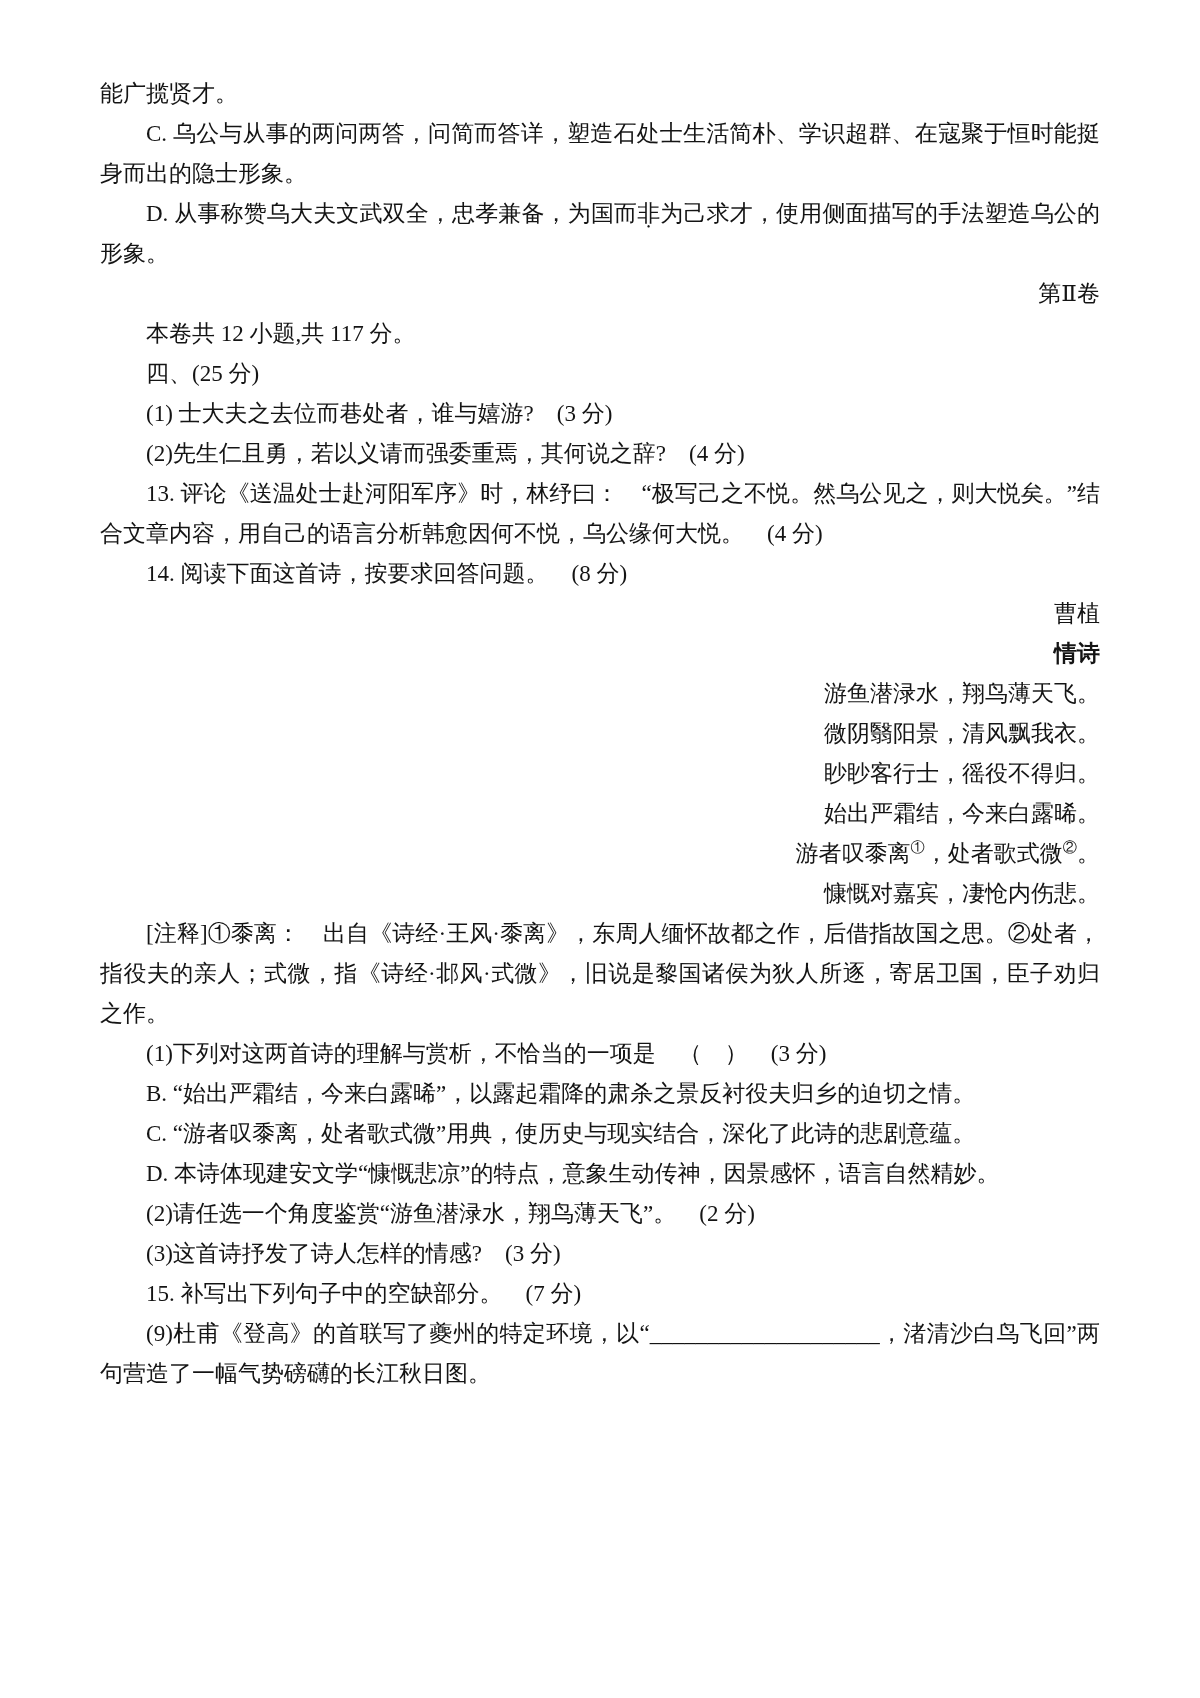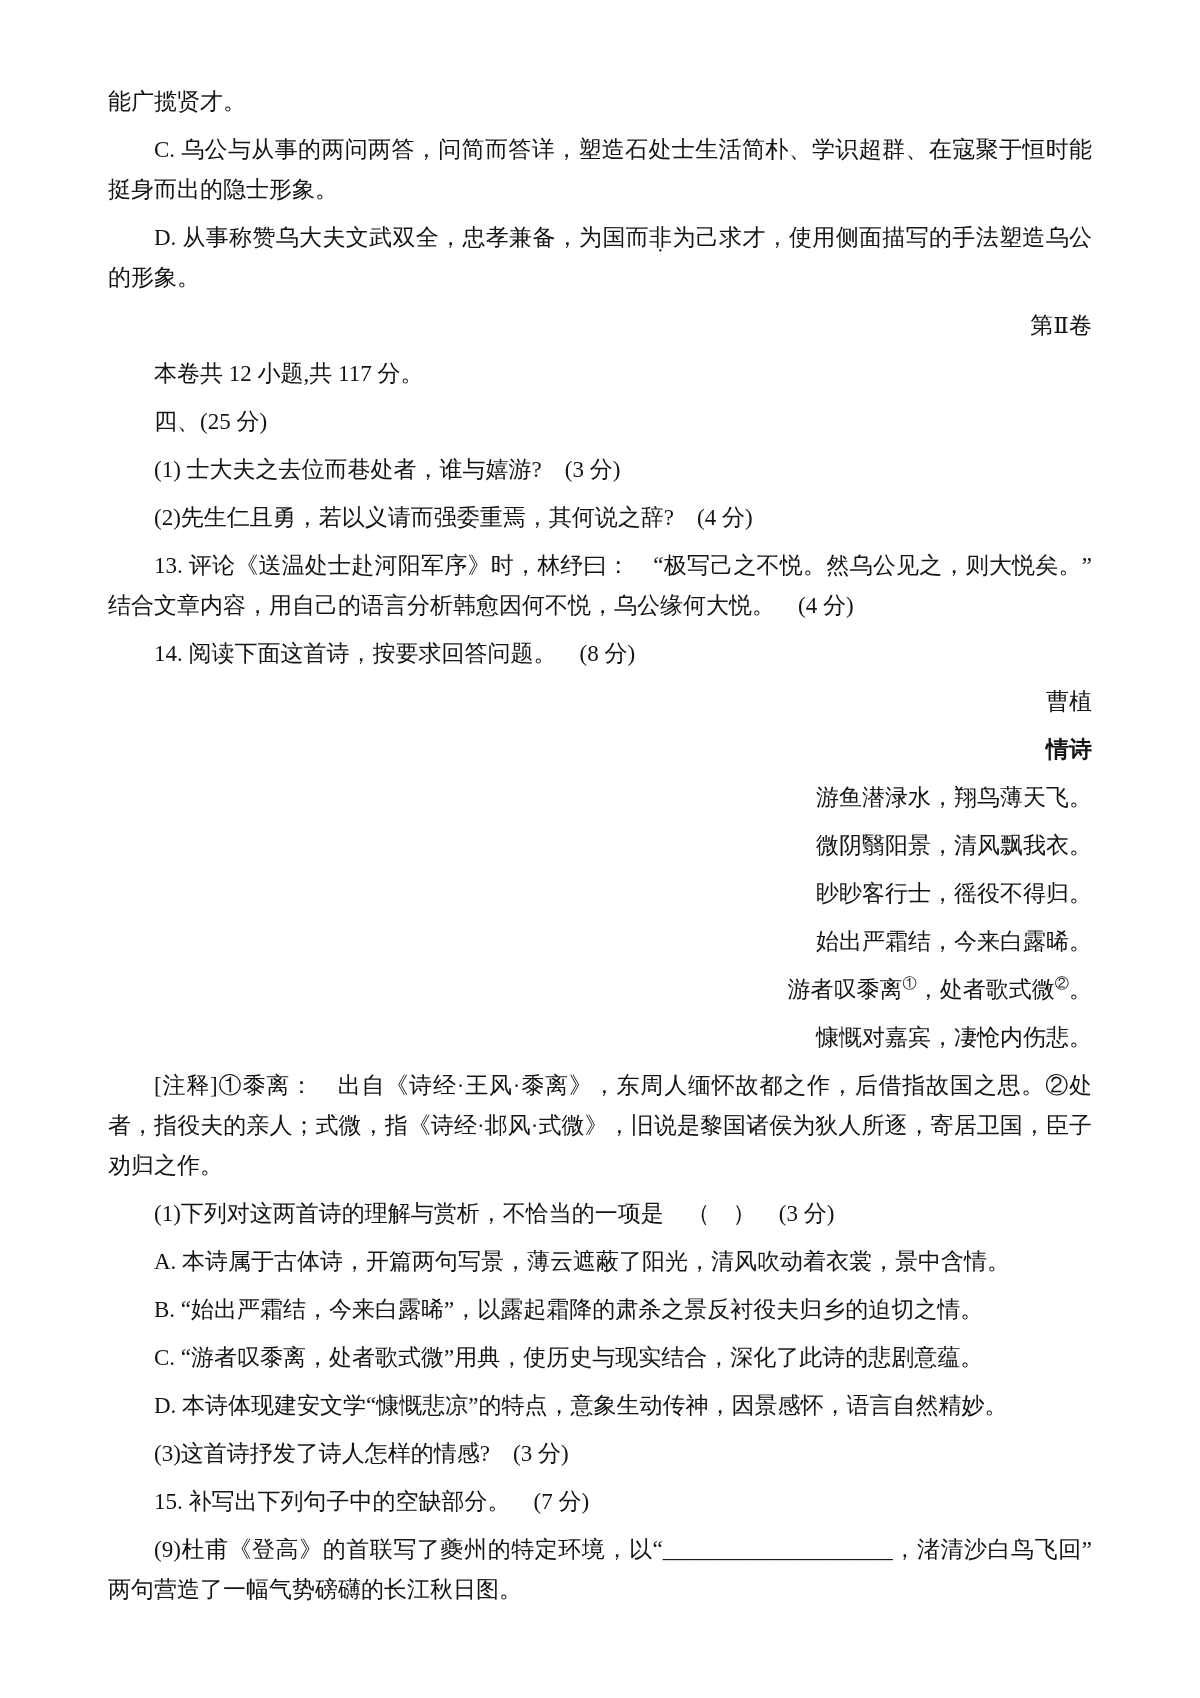--- a/index.html
+++ b/index.html
@@ -15,21 +15,21 @@
     box-sizing: border-box;
     background: #ffffff;
     padding: 74px 100px 0 100px;
     font-family: "Liberation Serif", "DejaVu Serif", serif;
     font-size: 23px;
     line-height: 40px;
     color: #141414;
     overflow: hidden;
   }
   .para {
-    margin: 8px;
+    margin: 0;
     text-align: justify;
     text-justify: inter-ideograph;
   }
   .indent { text-indent: 2em; }
   .center { text-align: right; text-indent: 0; }
   .bold { font-weight: bold; }
   .sup {
     vertical-align: super;
     font-size: 0.62em;
     line-height: 0;
@@ -86,25 +86,25 @@
     <p class="para center">眇眇客行士，徭役不得归。</p>
     <p class="para center">始出严霜结，今来白露晞。</p>
     <p class="para center"><span>游者叹黍离</span><span class="sup">①</span><span>，处者歌式微</span><span class="sup">②</span><span>。</span></p>
     <p class="para center">慷慨对嘉宾，凄怆内伤悲。</p>
   </div>
 
   <p class="para indent">[注释]①黍离：　出自《诗经·王风·黍离》，东周人缅怀故都之作，后借指故国之思。②处者，指役夫的亲人；式微，指《诗经·邶风·式微》，旧说是黎国诸侯为狄人所逐，寄居卫国，臣子劝归之作。</p>
 
   <p class="para indent">(1)下列对这两首诗的理解与赏析，不恰当的一项是　（　）　(3 分)</p>
 
-  <p class="para indent">A. 本诗属于古体诗，开篇两句写景，薄云遮蔽了阳光，清风吹动着衣裳，景中含情。</p>
   <p class="para indent">B. “始出严霜结，今来白露晞”，以露起霜降的肃杀之景反衬役夫归乡的迫切之情。</p>
   <p class="para indent">C. “游者叹黍离，处者歌式微”用典，使历史与现实结合，深化了此诗的悲剧意蕴。</p>
   <p class="para indent">D. 本诗体现建安文学“慷慨悲凉”的特点，意象生动传神，因景感怀，语言自然精妙。</p>
 
+  <p class="para indent">(2)请任选一个角度鉴赏“游鱼潜渌水，翔鸟薄天飞”。　(2 分)</p>
 
   <p class="para indent">(3)这首诗抒发了诗人怎样的情感?　(3 分)</p>
 
   <p class="para indent">15. 补写出下列句子中的空缺部分。　(7 分)</p>
 
   <p class="para indent"><span>(9)杜甫《登高》的首联写了夔州的特定环境，以“</span><span class="blank">____________________</span><span>，渚清沙白鸟飞回”两句营造了一幅气势磅礴的长江秋日图。</span></p>
 
 </div>
 
 </body></html>

